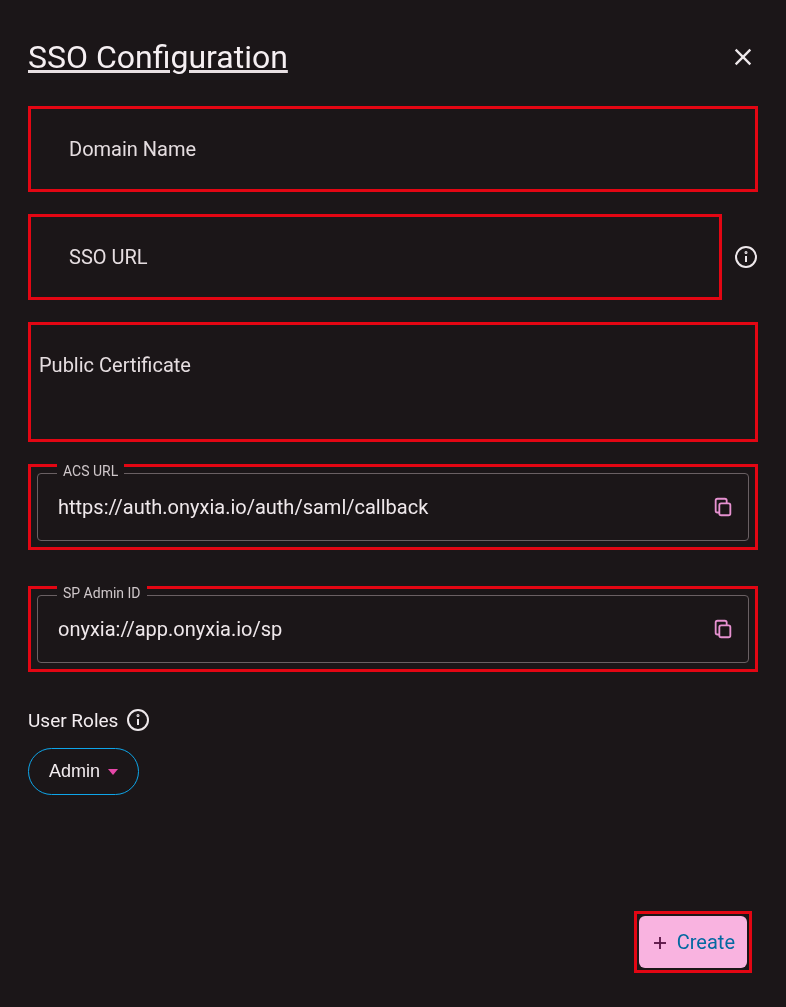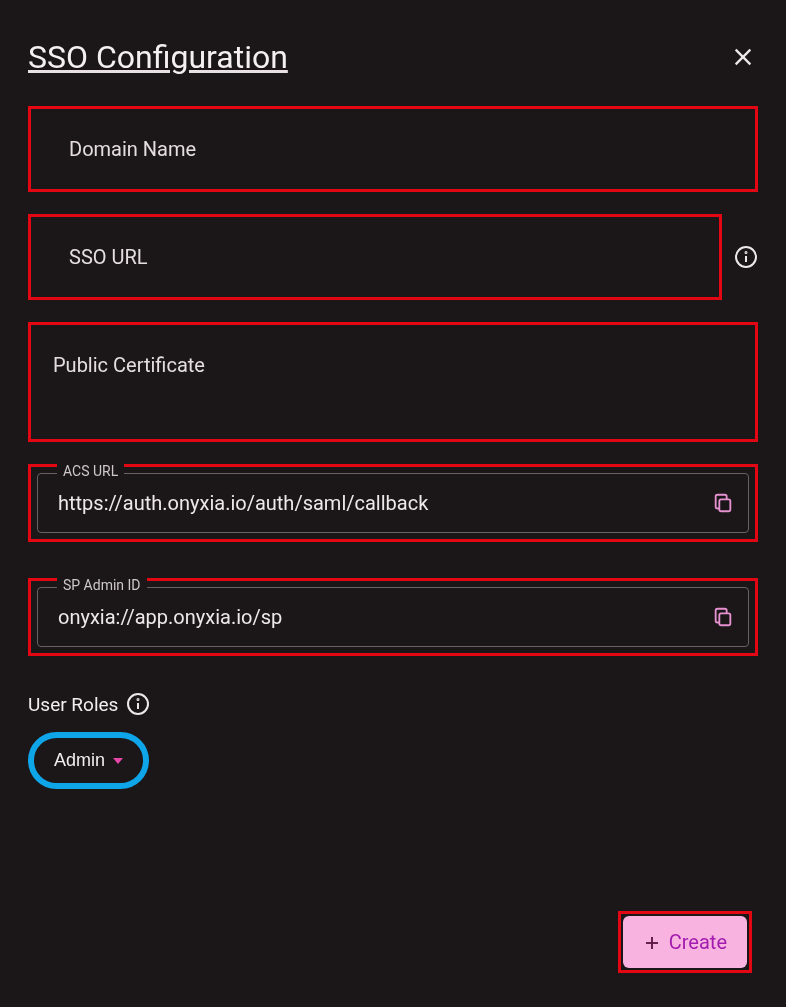--- a/index.html
+++ b/index.html
@@ -71,21 +71,21 @@
   .textarea-box {
     min-height: 120px;
   }
   .textarea-input {
     width: 100%;
     background: transparent;
     border: none;
     outline: none;
     color: #e8e0e3;
     font-size: 20px;
-    padding: 28px 22px;
+    padding: 28px 8px;
     font-family: inherit;
     resize: none;
     min-height: 110px;
   }
   .textarea-input::placeholder {
     color: #f0e8eb;
     opacity: 0.95;
   }
   .info-icon {
     width: 24px;
@@ -112,21 +112,21 @@
     border: 3px solid #e30613;
     margin-bottom: 36px;
   }
   .labeled-field .inner {
     border: 1px solid #6a6063;
     border-radius: 4px;
     margin: 6px;
     display: flex;
     align-items: center;
     padding: 0 14px 0 20px;
-    height: 60px;
+    height: 68px;
   }
   .labeled-field .field-label {
     position: absolute;
     top: -4px;
     left: 26px;
     background: #1b1618;
     padding: 0 6px;
     font-size: 14px;
     color: #cfc7ca;
   }
@@ -156,21 +156,21 @@
     align-items: center;
   }
   .roles-label {
     font-size: 19px;
     color: #f3edf0;
   }
   .pill {
     display: inline-flex;
     align-items: center;
     gap: 8px;
-    border: 6px solid #0ea5e9;
+    border: 1px solid #0ea5e9;
     border-radius: 999px;
     padding: 12px 20px;
     margin-top: 16px;
     font-size: 18px;
     color: #f3edf0;
     cursor: pointer;
     background: transparent;
   }
   .caret-icon {
     width: 0;
@@ -185,24 +185,24 @@
     bottom: 34px;
     right: 34px;
   }
   .create-wrap {
     border: 3px solid #e30613;
     display: inline-block;
     padding: 2px;
   }
   .create-btn {
     background: #f9b3e0;
-    color: #a21caf;
+    color: #0369a1;
     border: none;
     border-radius: 6px;
-    padding: 14px 20px;
+    padding: 14px 12px;
     font-size: 20px;
     display: inline-flex;
     align-items: center;
     gap: 8px;
     cursor: pointer;
     font-family: inherit;
   }
   .plus-icon {
     width: 18px;
     height: 18px;

